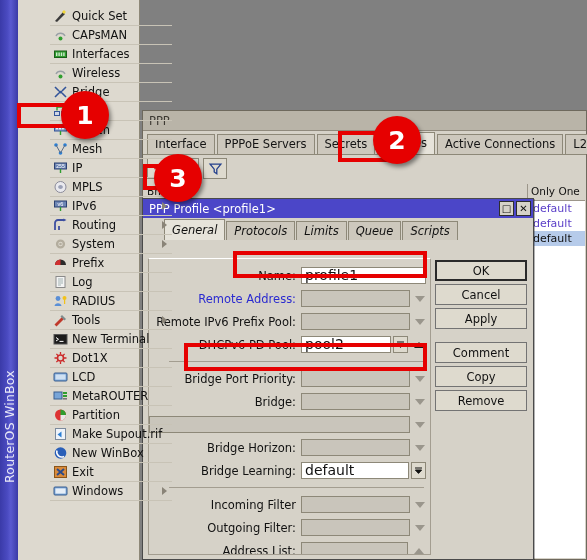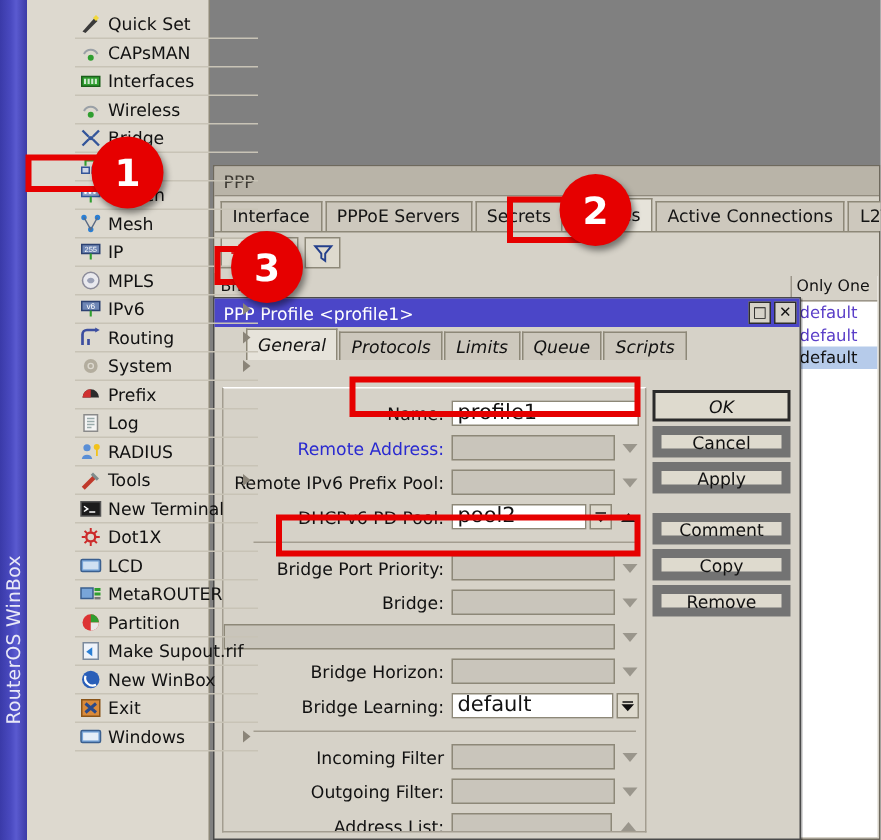--- a/index.html
+++ b/index.html
@@ -145,25 +145,25 @@
   }
   .fup{
     width:15px;height:17px;margin-left:3px;display:flex;align-items:center;justify-content:center;
   }
   .fup .tri-up{width:0;height:0;border-left:5px solid transparent;border-right:5px solid transparent;border-bottom:6px solid #1a1a1a;}
   .fdiv{height:1px;background:#a39d90;margin:5px 6px 5px 20px;}
 
   
   #btn-col{position:absolute;right:6px;top:2px;width:92px;}
   .dbtn{
-    height:21px;width:92px;margin-bottom:3px;background:#dedace;border:6px solid #737373;
+    height:21px;width:92px;margin-bottom:3px;background:#dedace;border:1px solid #737373;
     font-size:11.5px;color:#111;display:flex;align-items:center;justify-content:center;
     box-sizing:border-box;cursor:default;
   }
-  .dbtn.primary{border:2px solid #2a2a2a;font-style:italic;}
+  .dbtn.primary{border:2px solid #2a2a2a;}
   .btn-gap{height:10px;}
 
   
   .hl-box{position:absolute;border:4px solid #ee1111;box-sizing:border-box;pointer-events:none;}
   .badge{
     position:absolute;width:48px;height:48px;border-radius:50%;
     background:#e60000;color:#fff;font-size:25px;font-weight:bold;
     display:flex;align-items:center;justify-content:center;
     box-shadow:2px 3px 4px rgba(0,0,0,.45);
     font-family:"DejaVu Sans","Liberation Sans",sans-serif;

